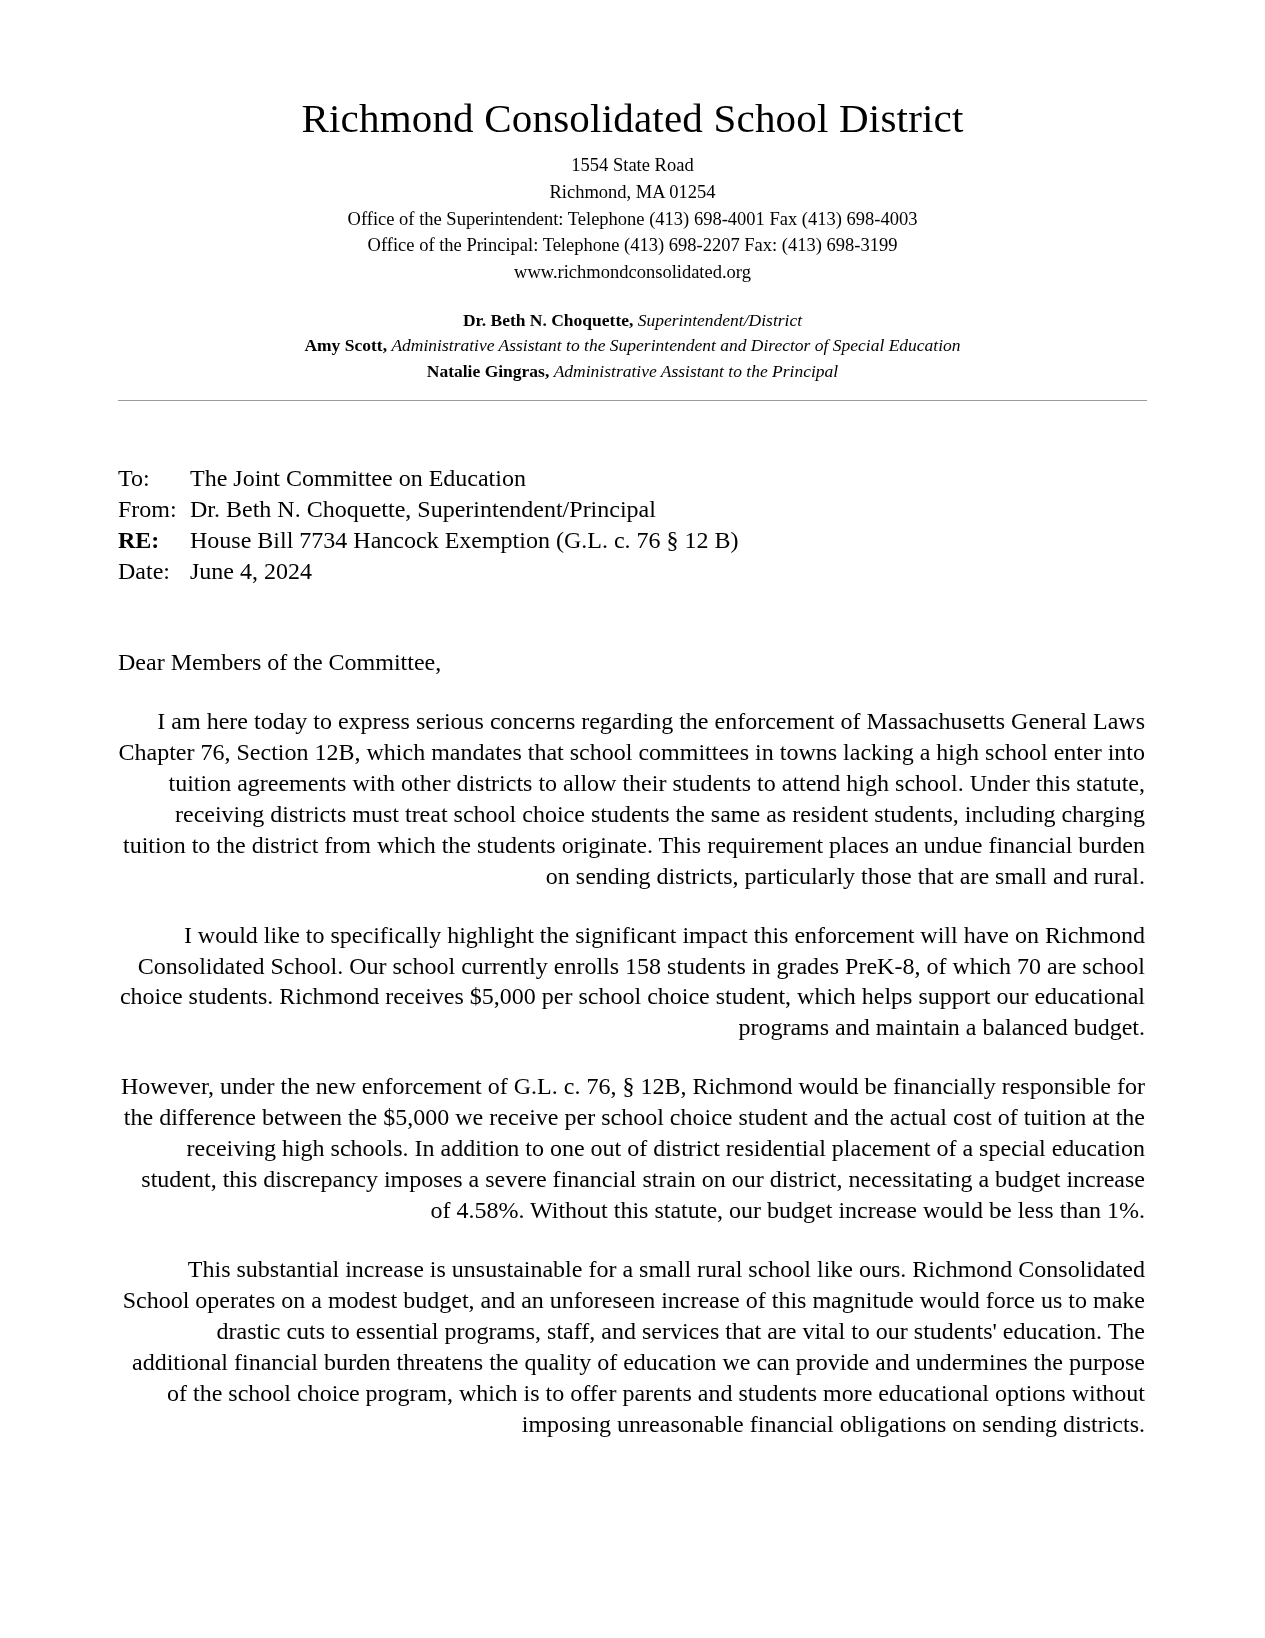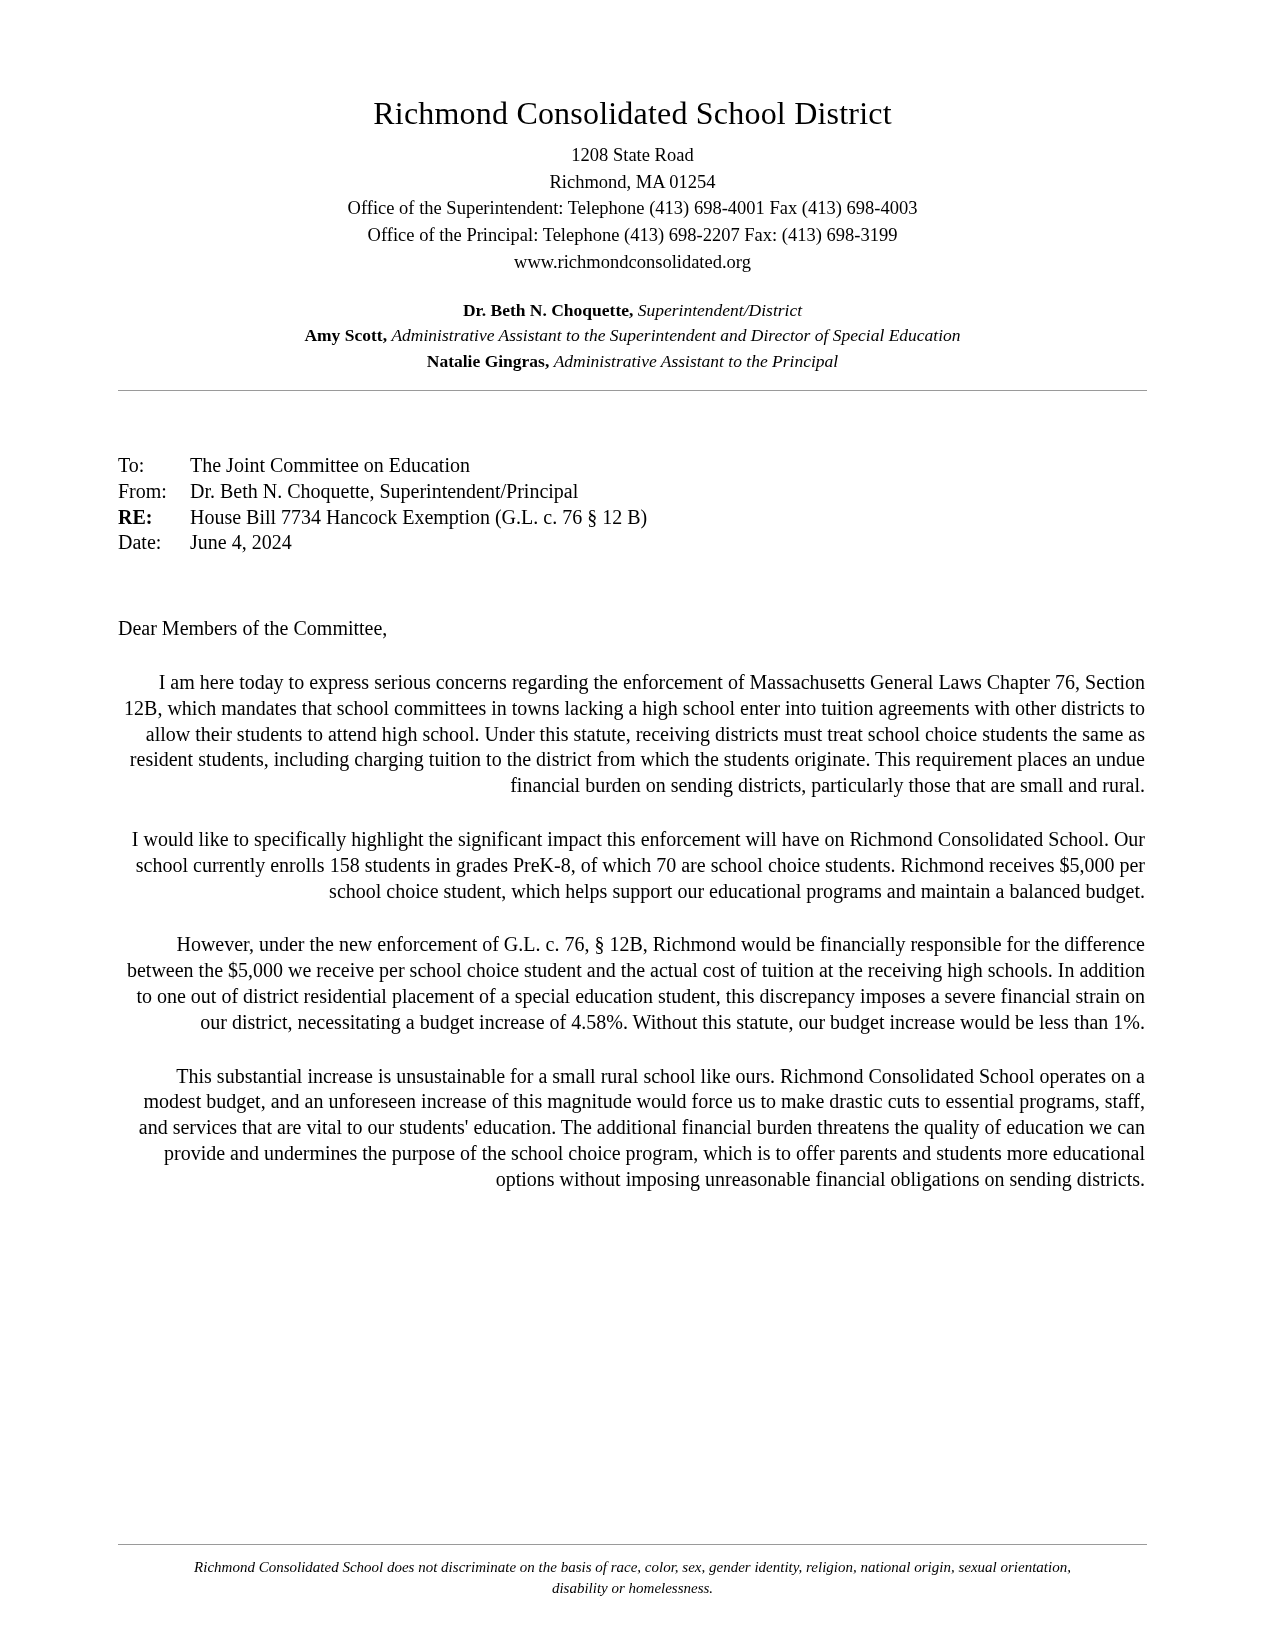--- a/index.html
+++ b/index.html
@@ -21,21 +21,21 @@
     box-sizing: border-box;
     overflow: hidden;
   }
 
   
   .letterhead {
     padding-top: 96px;
     text-align: center;
   }
   .district-name {
-    font-size: 32px;
+    font-size: 41px;
     line-height: 1.12;
     letter-spacing: 0.2px;
     font-weight: 400;
     margin: 0 0 10px 0;
   }
   .address-block {
     font-size: 18.5px;
     line-height: 1.45;
   }
   .address-line {
@@ -64,21 +64,21 @@
   .header-rule {
     border: 0;
     border-top: 1px solid #9a9a9a;
     margin: 16px 118px 0 118px;
     height: 0;
   }
 
   
   .content {
     padding: 0 120px 0 118px;
-    font-size: 20px;
+    font-size: 24px;
     line-height: 1.29;
   }
 
   .memo-head {
     margin-top: 62px;
   }
   .memo-row {
     display: flex;
     align-items: baseline;
     white-space: nowrap;
@@ -128,21 +128,21 @@
 </style>
 </head>
 <body>
 
 <div class="page">
 
   <div class="letterhead">
     <h1 class="district-name">Richmond Consolidated School District</h1>
 
     <div class="address-block">
-      <p class="address-line">1208 State Road</p>
+      <p class="address-line">1554 State Road</p>
       <p class="address-line">Richmond, MA  01254</p>
       <p class="address-line">Office of the Superintendent: Telephone (413) 698-4001 Fax (413) 698-4003</p>
       <p class="address-line">Office of the Principal: Telephone (413) 698-2207 Fax: (413) 698-3199</p>
       <p class="website-line">www.richmondconsolidated.org</p>
     </div>
 
     <div class="staff-block">
       <p class="staff-line">
         <span class="staff-name">Dr. Beth N. Choquette,</span>
         <span class="staff-title">Superintendent/District</span>
@@ -183,19 +183,14 @@
 
     <p class="salutation">Dear Members of the Committee,</p>
 
     <p class="para">I am here today to express serious concerns regarding the enforcement of Massachusetts General Laws Chapter 76, Section 12B, which mandates that school committees in towns lacking a high school enter into tuition agreements with other districts to allow their students to attend high school. Under this statute, receiving districts must treat school choice students the same as resident students, including charging tuition to the district from which the students originate. This requirement places an undue financial burden on sending districts, particularly those that are small and rural.</p>
     <p class="para">I would like to specifically highlight the significant impact this enforcement will have on Richmond Consolidated School. Our school currently enrolls 158 students in grades PreK-8, of which 70 are school choice students. Richmond receives $5,000 per school choice student, which helps support our educational programs and maintain a balanced budget.</p>
     <p class="para">However, under the new enforcement of G.L. c. 76, § 12B, Richmond would be financially responsible for the difference between the $5,000 we receive per school choice student and the actual cost of tuition at the receiving high schools. In addition to one out of district residential placement of a special education student, this discrepancy imposes a severe financial strain on our district, necessitating a budget increase of 4.58%. Without this statute, our budget increase would be less than 1%.</p>
     <p class="para">This substantial increase is unsustainable for a small rural school like ours. Richmond Consolidated School operates on a modest budget, and an unforeseen increase of this magnitude would force us to make drastic cuts to essential programs, staff, and services that are vital to our students' education. The additional financial burden threatens the quality of education we can provide and undermines the purpose of the school choice program, which is to offer parents and students more educational options without imposing unreasonable financial obligations on sending districts.</p>
 
   </div>
 
-  <div class="footer">
-    <hr class="footer-rule">
-    <p class="footer-text">Richmond Consolidated School does not discriminate on the basis of race, color, sex, gender identity, religion, national origin, sexual orientation,</p>
-    <p class="footer-text">disability or homelessness.</p>
-  </div>
 
 </div>
 
 </body></html>

